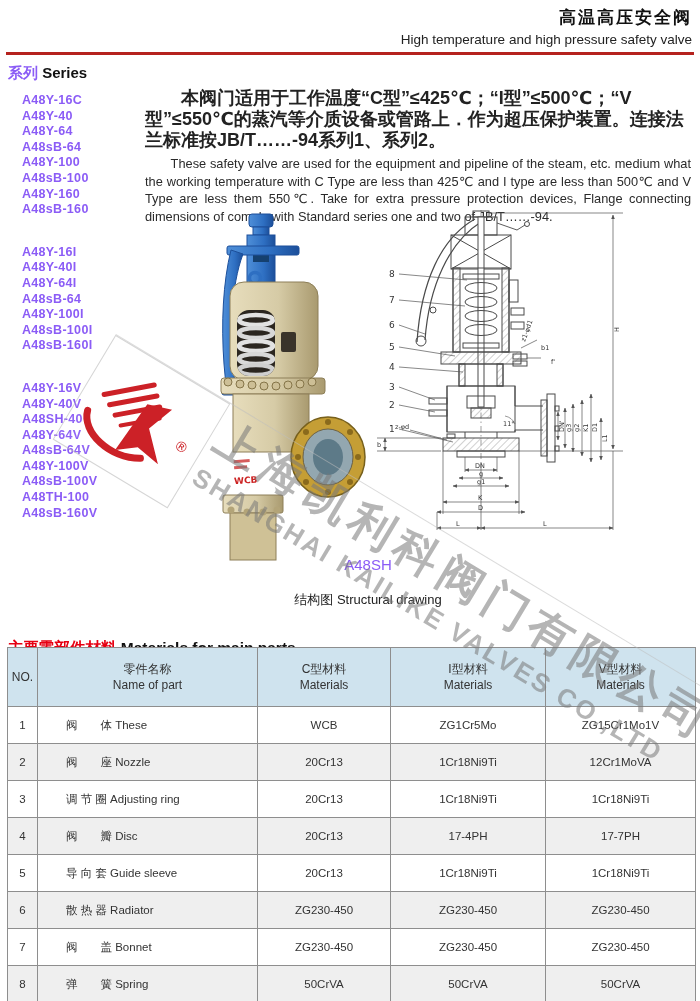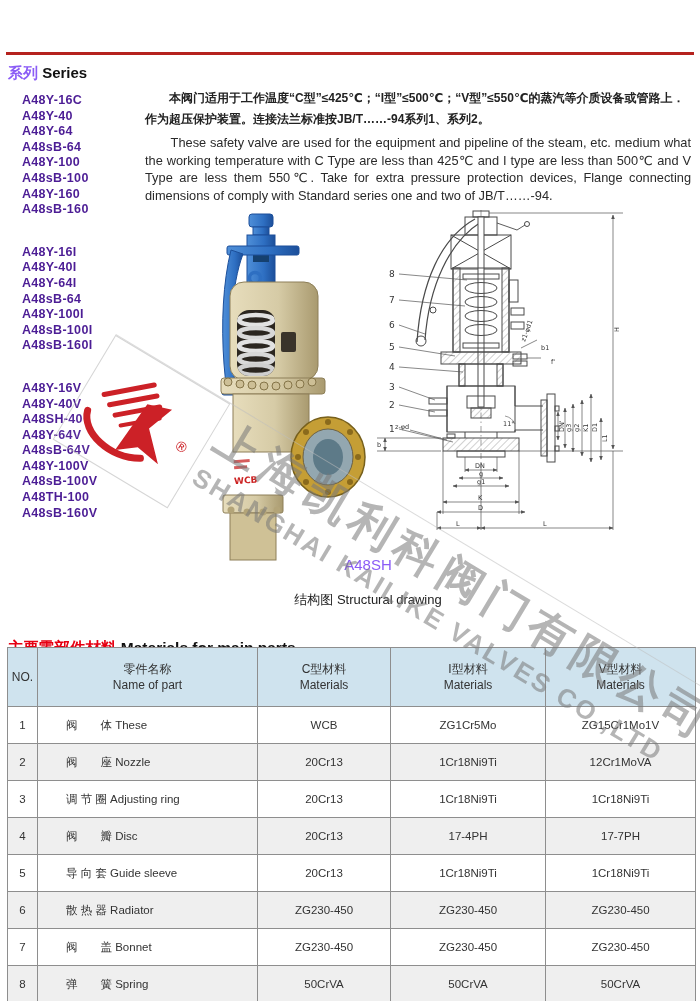--- a/index.html
+++ b/index.html
@@ -8,24 +8,24 @@
   
   .hdr{position:absolute;top:6px;right:8px;text-align:right;}
   .hdr-cn{font-size:17px;font-weight:bold;letter-spacing:2px;color:#111;}
   .hdr-en{font-size:13.5px;color:#222;margin-top:3px;}
   .hdr-rule{position:absolute;left:6px;right:6px;top:52px;height:3px;background:#b5221e;}
   
   .series{position:absolute;left:8px;top:64px;width:140px;}
   .series h2{margin:0 0 10px 0;font-size:15px;font-weight:bold;color:#111;}
   .series h2 .red{color:#8b5cf6;}
   .series-group{margin:0 0 27px 14px;}
-  .series-item{font-size:12.5px;font-weight:bold;line-height:15.6px;letter-spacing:.3px;color:#4c1d95;}
+  .series-item{font-size:12.5px;font-weight:bold;line-height:15.6px;letter-spacing:.3px;color:#8b5cf6;}
   
   .intro{position:absolute;left:145px;top:88px;width:550px;}
-  .intro .cn{margin:0;font-size:12px;font-weight:bold;line-height:21px;color:#222;text-indent:2em;}
+  .intro .cn{margin:0;font-size:18px;font-weight:bold;line-height:21px;color:#222;text-indent:2em;}
   .intro .en{margin:4px 4px 0 0;font-size:12.8px;line-height:17.5px;color:#2a2a2a;text-indent:2em;text-align:justify;}
   
   .photo{position:absolute;left:197px;top:212px;width:170px;height:350px;}
   .drawing{position:absolute;left:355px;top:210px;width:345px;height:350px;}
   .fig-caption{position:absolute;left:258px;top:556px;width:220px;text-align:center;z-index:2;}
   .fig-caption .model{font-size:15px;color:#8b5cf6;}
   .fig-caption .cap{font-size:13px;color:#222;margin-top:18px;}
   
   .watermark{position:absolute;left:116px;top:334px;width:860px;z-index:5;pointer-events:none;
              transform:rotate(31deg);transform-origin:0 0;display:flex;align-items:flex-start;
@@ -43,20 +43,24 @@
   table.mat td{height:36px;font-size:11.5px;color:#333;text-align:center;padding:0 2px;}
   table.mat td.part{text-align:left;padding-left:28px;}
   table.mat tbody tr:nth-child(even){background:#efefef;}
   svg text{font-family:"DejaVu Sans","Liberation Sans",sans-serif;}
 </style>
 </head>
 <body>
 
 <div class="page">
 
+  <div class="hdr">
+    <div class="hdr-cn">高温高压安全阀</div>
+    <div class="hdr-en">High temperature and high pressure safety valve</div>
+  </div>
   <div class="hdr-rule"></div>
 
   <div class="series">
     <h2><span class="red">系列</span> <span>Series</span></h2>
     <div class="series-group">
 
     <div class="series-item">A48Y-16C</div>
         <div class="series-item">A48Y-40</div>
         <div class="series-item">A48Y-64</div>
         <div class="series-item">A48sB-64</div>

